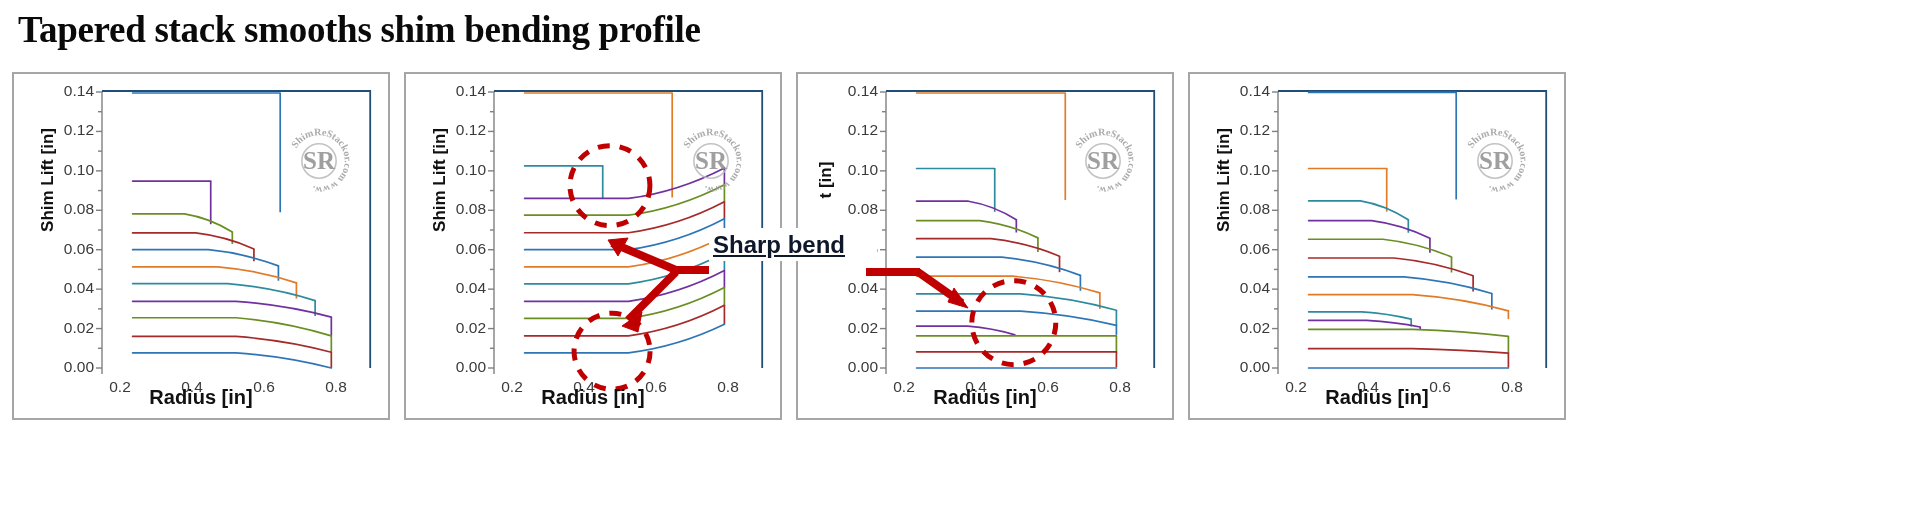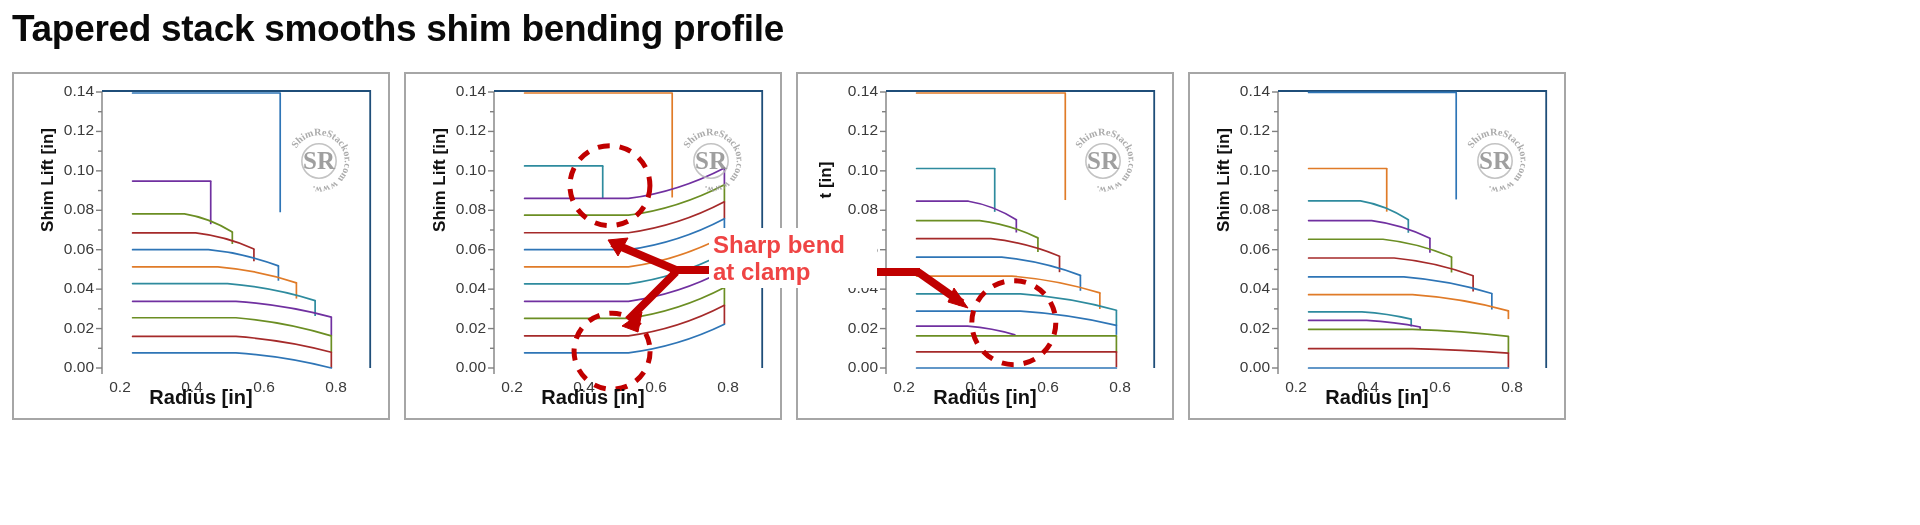--- a/index.html
+++ b/index.html
@@ -2,24 +2,24 @@
 <html><head>
 <meta charset="utf-8">
 <style>
   html,body{margin:0;padding:0;}
   body{
     width:1920px;height:525px;background:#ffffff;
     font-family:"Liberation Sans",sans-serif;
     overflow:hidden;position:relative;
   }
   #page-title{
-    position:absolute;left:12px;top:8px;
+    position:absolute;left:18px;top:8px;
     font-size:37px;font-weight:bold;color:#0a0a0a;
     letter-spacing:-0.3px;white-space:nowrap;
-    font-family:Liberation Sans, sans-serif;
+    font-family:Liberation Serif, serif;
   }
   .panels{
     position:absolute;left:0;top:72px;width:1920px;height:355px;
   }
   .panel{
     position:absolute;top:0;height:348px;
     border:2px solid #a6a6a6;background:#ffffff;box-sizing:border-box;
   }
   .panel.p0{left:12px;width:378px;}
   .panel.p1{left:404px;width:378px;}
@@ -47,23 +47,23 @@
   }
   .ytick-lab,.xtick-lab{
     position:absolute;font-size:15.5px;color:#3a3a3a;
     font-family:"Liberation Sans",sans-serif;white-space:nowrap;
   }
   .ytick-lab{text-align:right;}
 
   .callout{
     position:absolute;left:709px;top:228px;width:160px;
     background:#ffffff;
-    font-size:24px;font-weight:bold;line-height:1.13;color:#ef4444;
+    font-size:24px;font-weight:bold;line-height:1.13;color:#0f172a;
     font-family:"Liberation Sans",sans-serif;
-    z-index:40;padding:3px 4px;
+    z-index:40;padding:3px 4px;text-decoration:underline;
   }
   .callout-line{display:block;}
 
   .overlay-svg{position:absolute;left:0;top:0;width:1920px;height:525px;pointer-events:none;z-index:30;}
   .wm{position:absolute;width:78px;height:78px;opacity:.85;}
 </style>
 </head>
 <body>
 
 <div id="page-title">Tapered stack smooths shim bending profile</div>
@@ -374,14 +374,13 @@
   </g>
   <g stroke="#C00000" fill="#C00000">
     <path d="M 866 272 L 920 272" stroke-width="8" fill="none"></path>
     <path d="M 918 272 L 962 303" stroke-width="8" fill="none"></path>
     <polygon points="968,308 948,302 954,288"></polygon>
   </g>
 </svg>
 
 <div class="callout">
   <span class="callout-line">Sharp bend</span>
-  <span class="callout-line">at clamp</span>
 </div>
 
 </body></html>

